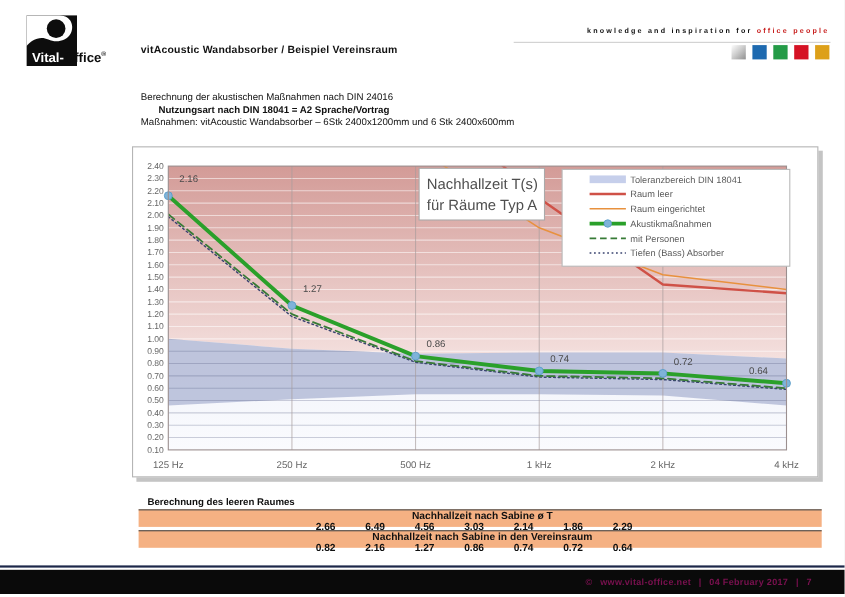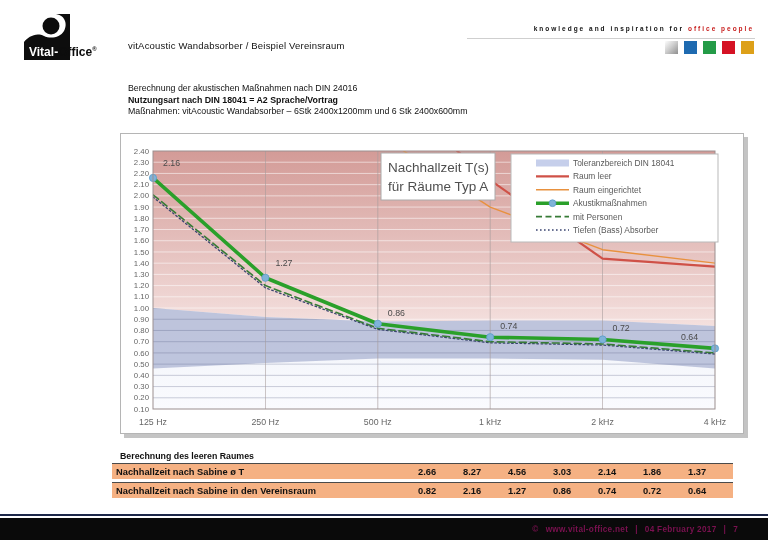--- a/index.html
+++ b/index.html
@@ -1,40 +1,40 @@
 <!DOCTYPE html>
 <html><head>
 <meta charset="utf-8">
 <style>
   html,body{margin:0;padding:0;background:#e8e8e8;}
   .page{position:relative;width:768px;height:543px;background:#ffffff;overflow:hidden;
         font-family:"Liberation Sans",sans-serif;color:#111;}
   
   .logo{position:absolute;left:24px;top:12px;width:190px;height:56px;}
-  .doc-title{position:absolute;left:128px;top:40px;font-size:9.5px;font-weight:normal;letter-spacing:.2px;}
+  .doc-title{position:absolute;left:128px;top:40px;font-size:9.5px;font-weight:bold;letter-spacing:.2px;}
   .tagline{position:absolute;top:25px;right:14px;font-size:6.5px;font-weight:bold;letter-spacing:2px;white-space:nowrap;}
   .tagline .red{color:#c8201f;}
   .header-rule{position:absolute;top:38px;right:13px;width:288px;height:1px;background:#cfcfcf;}
   .squares{position:absolute;top:41px;right:14px;display:flex;gap:6px;}
   .squares span{width:13px;height:13px;display:inline-block;}
   .squares span.silver{background:linear-gradient(135deg,#fdfdfd 0%,#cfcfcf 45%,#8f8f8f 100%);}
   
   .intro{position:absolute;left:128px;top:83px;font-size:8.8px;line-height:11.5px;}
-  .intro .b{font-weight:bold;}
+  .intro .b{font-weight:bold;margin-left:16px;}
   
   .chart-box{position:absolute;left:120px;top:133px;width:622px;height:299px;background:#fff;
              border:1px solid #b5b5b5;box-shadow:4px 4px 0 rgba(125,125,125,.45);}
   
-  .tables{position:absolute;left:112px;top:449px;width:621px;}
+  .tables{position:absolute;left:126px;top:449px;width:621px;}
   .tbl-heading{font-size:8.8px;font-weight:bold;padding:2px 0 2px 8px;}
   .tbl-row{display:flex;align-items:center;background:#F5B183;border-top:1px solid #4a4a4a;
-           height:15px;font-size:9.3px;font-weight:bold;}
+           height:15px;font-size:9.3px;font-weight:bold;flex-direction:column;}
   .tbl-label{flex:1 1 auto;padding-left:4px;white-space:nowrap;}
   .tbl-values{display:flex;}
-  .tbl-values .cell{width:45px;text-align:left;padding-right:11px;box-sizing:border-box;}
+  .tbl-values .cell{width:45px;text-align:center;padding-right:11px;box-sizing:border-box;}
   .gap{height:3px;}
   
   .footer-rule{position:absolute;left:0;top:514px;width:768px;height:2px;background:#1c2749;}
   .footer-bar{position:absolute;left:0;top:518px;width:768px;height:22px;background:#0a0a0a;
               display:flex;align-items:center;justify-content:flex-end;padding-right:30px;box-sizing:border-box;
               color:#7b1150;font-size:8.2px;font-weight:bold;letter-spacing:.3px;}
   .footer-bar span{margin-left:7px;}
 </style>
 </head>
 <body>
@@ -237,26 +237,26 @@
         </g>
       </svg>
   </div>
 
   <div class="tables">
     <div class="tbl-heading">Berechnung des leeren Raumes</div>
     <div class="tbl-row">
       <span class="tbl-label">Nachhallzeit nach Sabine ø T</span>
       <span class="tbl-values">
           <span class="cell">2.66</span>
-          <span class="cell">8.27</span>
+          <span class="cell">6.49</span>
           <span class="cell">4.56</span>
           <span class="cell">3.03</span>
           <span class="cell">2.14</span>
           <span class="cell">1.86</span>
-          <span class="cell">1.37</span>
+          <span class="cell">2.29</span>
         </span>
     </div>
     <div class="gap"></div>
     <div class="tbl-row">
       <span class="tbl-label">Nachhallzeit nach Sabine in den Vereinsraum</span>
       <span class="tbl-values">
           <span class="cell">0.82</span>
           <span class="cell">2.16</span>
           <span class="cell">1.27</span>
           <span class="cell">0.86</span>

